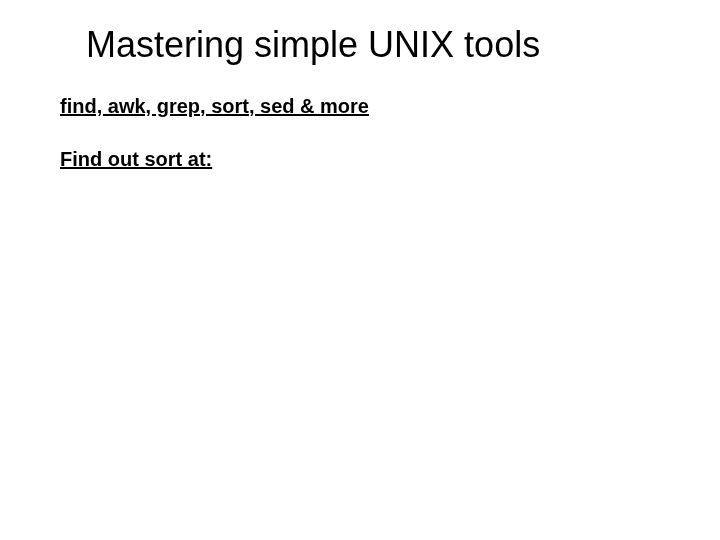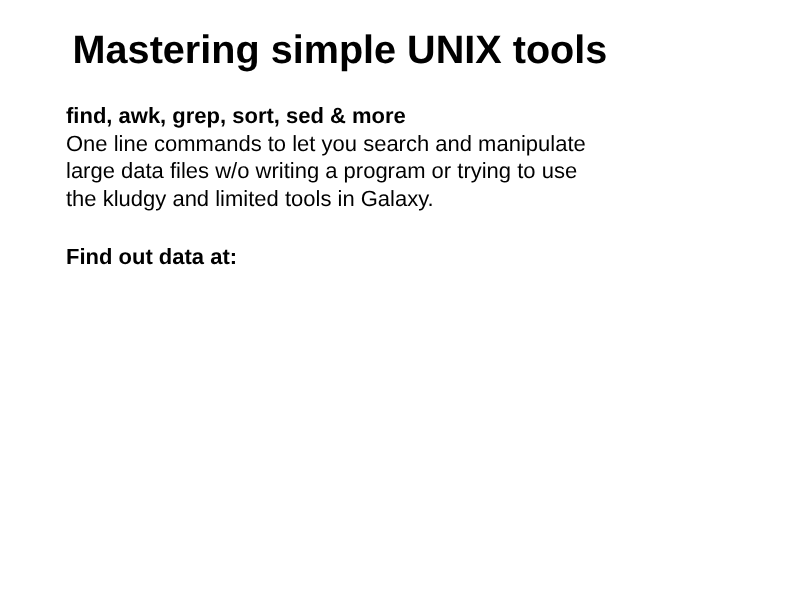--- a/index.html
+++ b/index.html
@@ -6,39 +6,39 @@
     body {
       width: 720px;
       height: 540px;
       background: #ffffff;
       font-family: Arial, Helvetica, sans-serif;
       color: #000000;
       padding: 24px 60px 0 60px;
     }
     .title {
       font-size: 36px;
-      font-weight: 700;
+      font-weight: 400;
       margin-bottom: 28px;
-      margin-left: 6px;
+      margin-left: 26px;
     }
     .body-block {
       font-size: 20px;
       line-height: 1.25;
       margin-bottom: 28px;
       max-width: 480px;
     }
     .bold {
       font-weight: 700;
+      text-decoration: underline;
     }
   </style>
 </head>
 <body>
 
 <h1 class="title">Mastering simple UNIX tools</h1>
 
 <div class="body-block">
   <span class="bold">find, awk, grep, sort, sed &amp; more</span><br>
-  <span>One line commands to let you search and manipulate large data files w/o writing a program or trying to use the kludgy and limited tools in Galaxy.</span>
 </div>
 
 <div class="body-block">
-  <span class="bold">Find out data at:</span><br>
+  <span class="bold">Find out sort at:</span><br>
 </div>
 
 </body></html>

